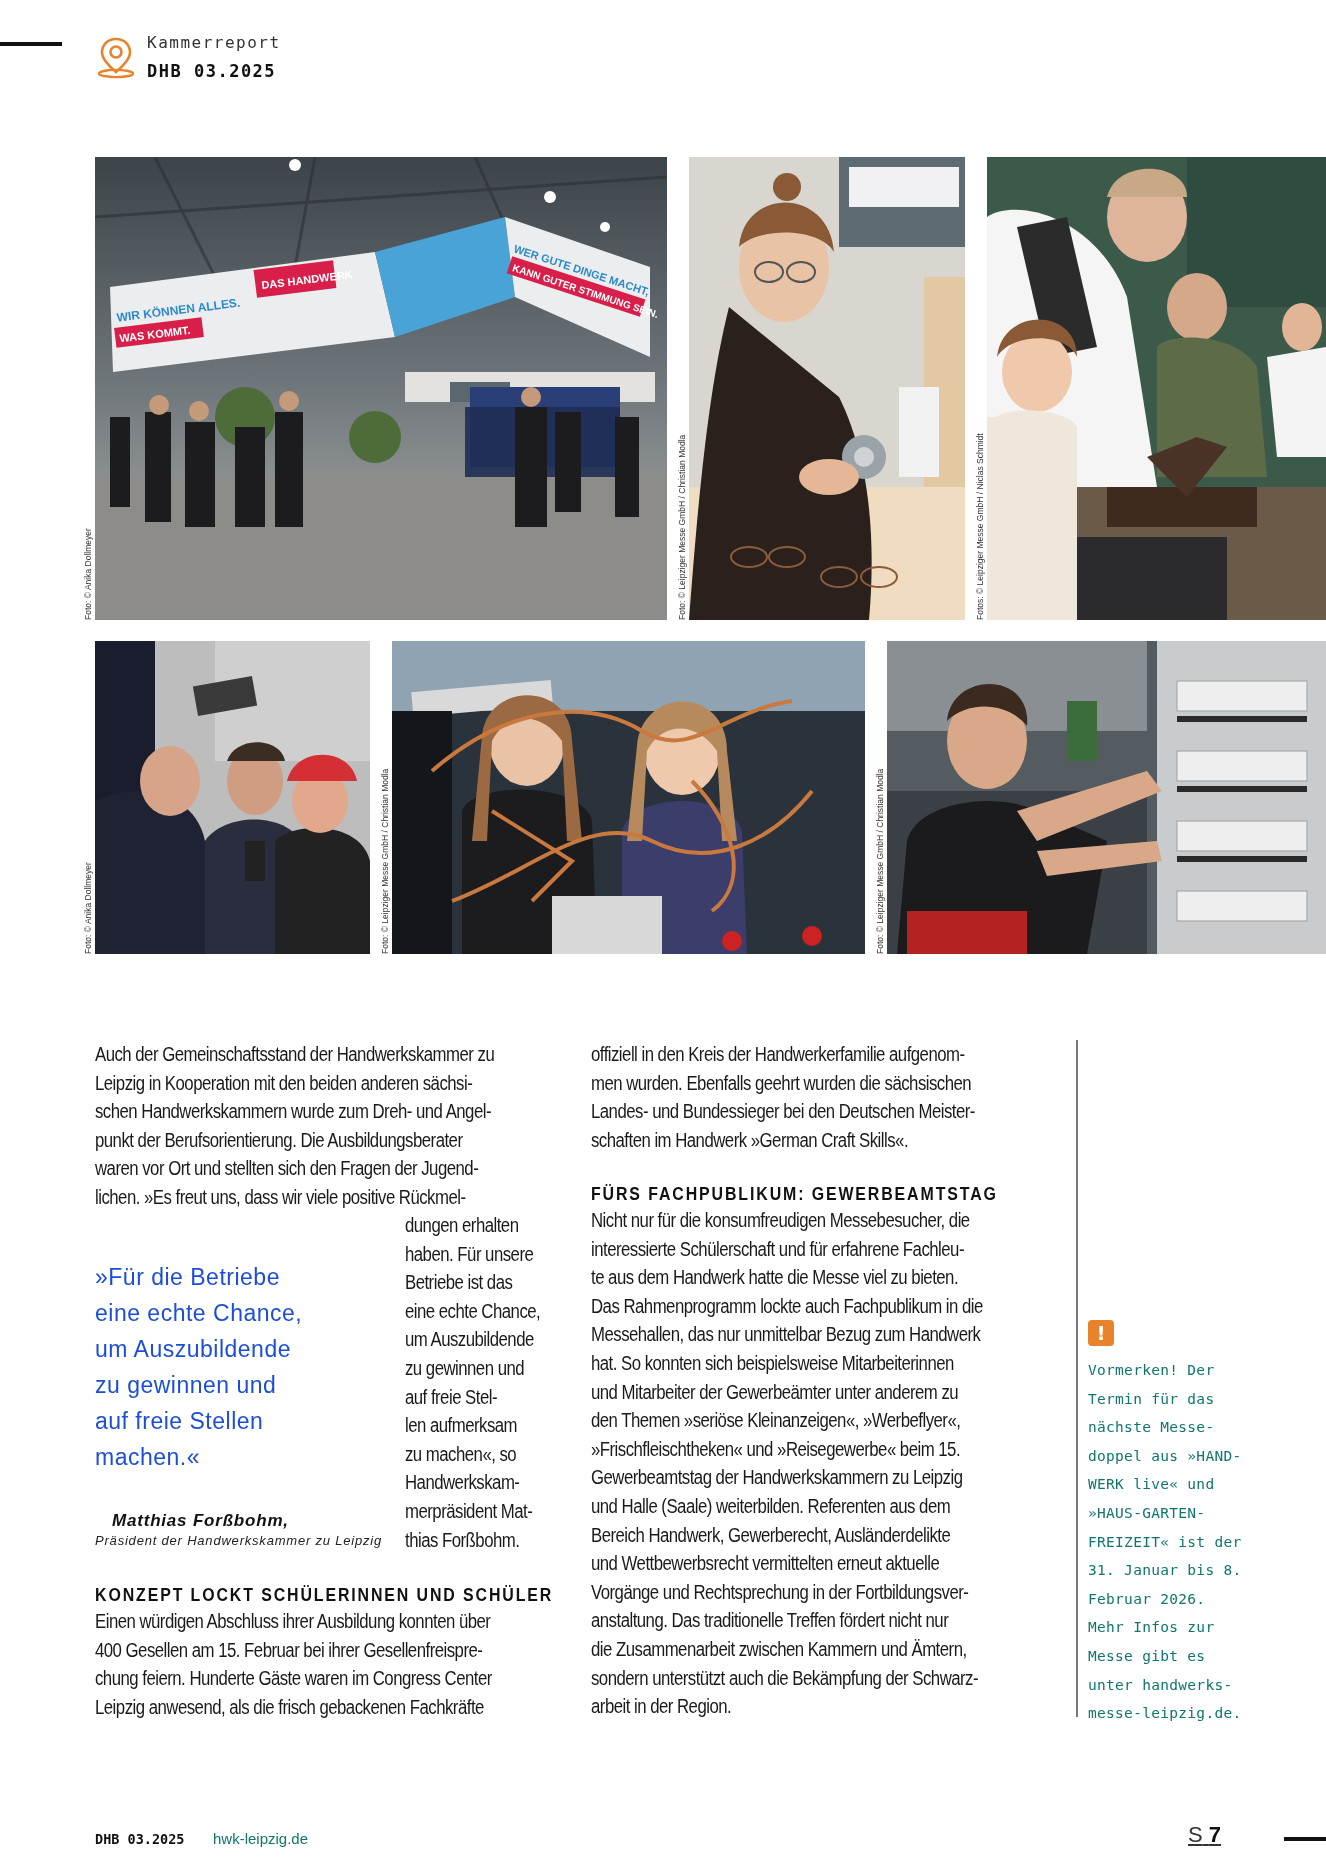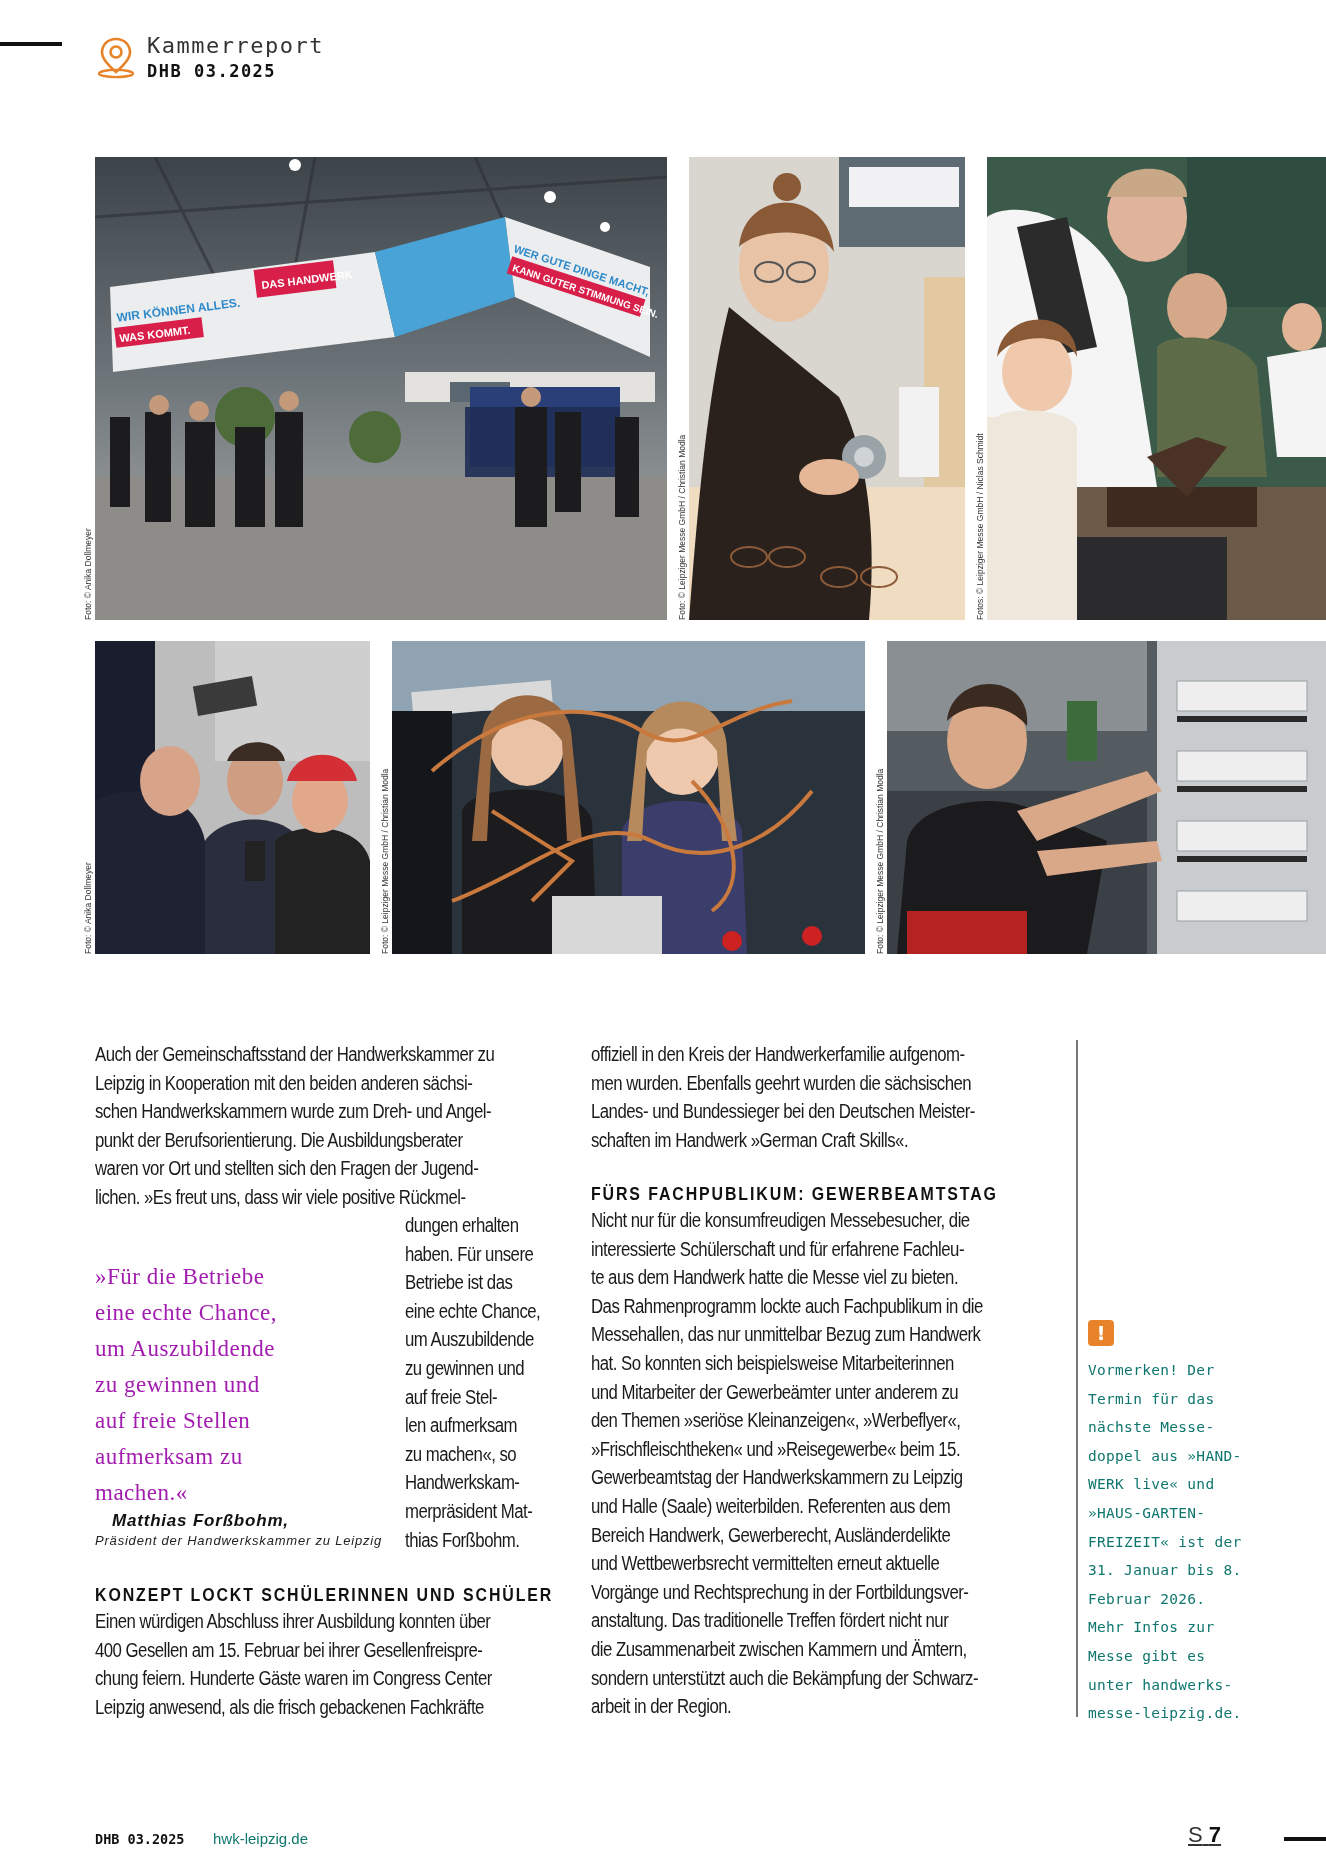--- a/index.html
+++ b/index.html
@@ -4,40 +4,40 @@
 <style>
   * { box-sizing: border-box; margin: 0; padding: 0; }
   html, body { width: 1326px; height: 1875px; background: #ffffff; overflow: hidden; }
   body { position: relative; font-family: "Liberation Sans", sans-serif; color: #1a1a1a; }
 
   .abs { position: absolute; }
 
   
   .top-rule { left: 0; top: 42px; width: 62px; height: 4px; background: #111; }
   .pin-icon { left: 96px; top: 36px; width: 40px; height: 44px; }
-  .hdr-kicker { left: 147px; top: 33px; font-family: "DejaVu Sans Mono", monospace; font-size: 22px; letter-spacing: 1.5px; color: #333; }
+  .hdr-kicker { left: 147px; top: 33px; font-family: "DejaVu Sans Mono", monospace; font-size: 16px; letter-spacing: 1.5px; color: #333; }
   .hdr-issue { left: 147px; top: 61px; font-family: "DejaVu Sans Mono", monospace; font-weight: bold; font-size: 17px; letter-spacing: 1.5px; color: #111; }
 
   
   .photo { position: absolute; overflow: hidden; }
   .photo svg { width: 100%; height: 100%; display: block; }
   .credit { position: absolute; font-family: "Liberation Sans Narrow", "Liberation Sans", sans-serif; font-size: 8.5px; color: #333; white-space: nowrap; transform-origin: left top; transform: rotate(-90deg); }
 
   
   .body-text { font-family: "Liberation Sans", sans-serif; font-size: 19.5px; line-height: 28.6px; color: #1a1a1a; letter-spacing: -0.6px; transform: scaleX(0.86); transform-origin: left top; }
   .col1 { left: 95px; top: 1040px; width: 465px; }
   .col1-narrow { left: 405px; top: 1211px; width: 180px; text-align: justify; }
   .col2 { left: 591px; top: 1040px; width: 465px; }
 
   .section-head { font-family: "Liberation Sans", sans-serif; font-weight: bold; font-size: 18.5px; letter-spacing: 2.2px; color: #111; transform: scaleX(0.86); transform-origin: left top; white-space: nowrap; }
 
   .p { display: block; white-space: nowrap; }
 
   
-  .quote { left: 95px; top: 1259px; width: 300px; font-family: Liberation Serif, serif; font-size: 23px; line-height: 36px; color: #a21caf; letter-spacing: 0.5px; }
+  .quote { left: 95px; top: 1259px; width: 300px; font-family: Liberation Sans, sans-serif; font-size: 23px; line-height: 36px; color: #1d4ed8; letter-spacing: 0.5px; }
   .quote-author { left: 95px; top: 1511px; font-family: "Liberation Sans", sans-serif; font-style: italic; font-weight: bold; font-size: 17px; letter-spacing: 0.8px; color: #111; margin-left: 17px; }
   .quote-role { left: 95px; top: 1533px; font-family: "Liberation Sans", sans-serif; font-style: italic; font-size: 13px; letter-spacing: 0.8px; color: #222; }
 
   
   .vrule { left: 1076px; top: 1040px; width: 2px; height: 677px; background: #777; }
   .alert-icon { left: 1088px; top: 1320px; width: 26px; height: 26px; background: #e8832a; border-radius: 4px; color: #fff; font-weight: bold; font-size: 20px; line-height: 26px; text-align: center; font-family: "DejaVu Sans", sans-serif; }
   .side-note { left: 1088px; top: 1356px; width: 230px; font-family: "DejaVu Sans Mono", monospace; font-size: 14.5px; line-height: 28.6px; color: #0f766e; letter-spacing: 0.3px; }
 
   
   .ftr-issue { left: 95px; top: 1831px; font-family: "DejaVu Sans Mono", monospace; font-weight: bold; font-size: 13.5px; color: #111; }
@@ -261,21 +261,20 @@
   <span class="p">merpräsident Mat-</span>
   <span class="p">thias Forßbohm.</span>
 </div>
 
 <div class="abs quote">
   <div>»Für die Betriebe</div>
   <div>eine echte Chance,</div>
   <div>um Auszubildende</div>
   <div>zu gewinnen und</div>
   <div>auf freie Stellen</div>
-  <div>aufmerksam zu</div>
   <div>machen.«</div>
 </div>
 <div class="abs quote-author">Matthias Forßbohm,</div>
 <div class="abs quote-role">Präsident der Handwerkskammer zu Leipzig</div>
 
 <div class="abs section-head" style="left:95px;top:1584px;">KONZEPT LOCKT SCHÜLERINNEN UND SCHÜLER</div>
 <div class="abs body-text" style="left:95px;top:1607px;width:465px;">
   <span class="p">Einen würdigen Abschluss ihrer Ausbildung konnten über</span>
   <span class="p">400 Gesellen am 15. Februar bei ihrer Gesellenfreispre-</span>
   <span class="p">chung feiern. Hunderte Gäste waren im Congress Center</span>

